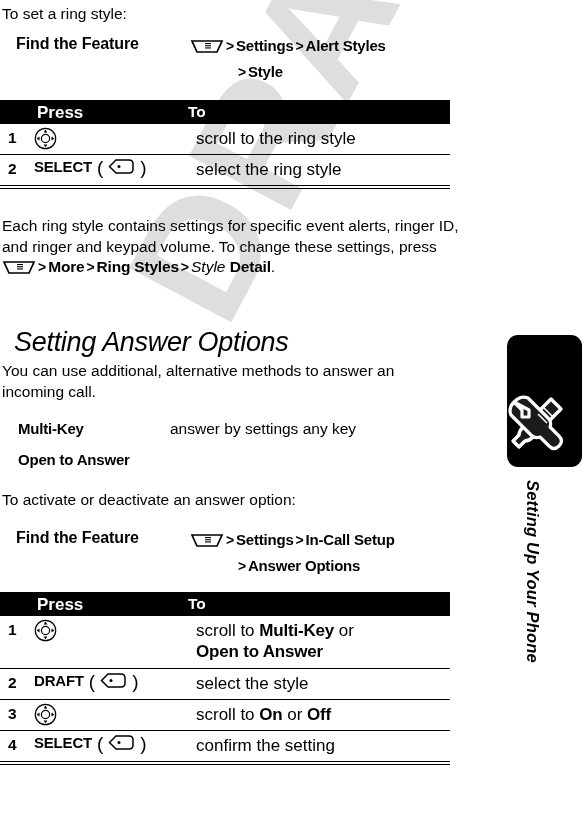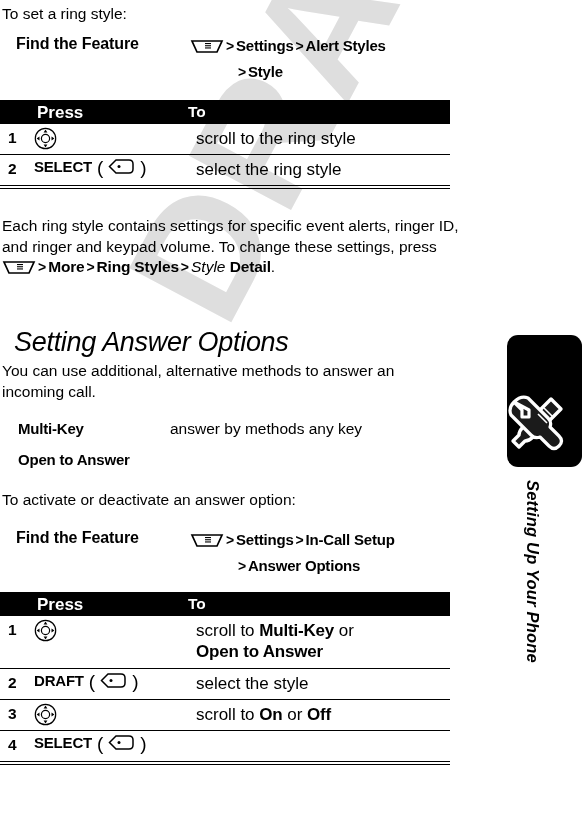--- a/index.html
+++ b/index.html
@@ -270,21 +270,21 @@
         <rect x="15" y="8.4" width="6" height="1.1" fill="#000"></rect>
       </svg><span class="gt">&gt;</span><b style="font-family:&quot;Liberation Sans Narrow&quot;,&quot;Liberation Sans&quot;,sans-serif;letter-spacing:-0.2px;">More</b><span class="gt">&gt;</span><b style="font-family:&quot;Liberation Sans Narrow&quot;,&quot;Liberation Sans&quot;,sans-serif;letter-spacing:-0.2px;">Ring Styles</b><span class="gt">&gt;</span><i>Style</i> <b style="font-family:&quot;Liberation Sans Narrow&quot;,&quot;Liberation Sans&quot;,sans-serif;letter-spacing:-0.2px;">Detail</b><span>.</span></p>
 
     <h2 class="heading">Setting Answer Options</h2>
 
     <p class="body-text para-2">You can use additional, alternative methods to answer an incoming call.</p>
 
     <div class="deflist">
       <div class="defrow">
         <span class="defterm">Multi-Key</span>
-        <span class="defdesc">answer by methods any key</span>
+        <span class="defdesc">answer by settings any key</span>
       </div>
       <div class="defrow">
         <span class="defterm">Open to Answer</span>
       </div>
     </div>
 
     <p class="body-text para-3">To activate or deactivate an answer option:</p>
 
     <div class="fbox fbox-2">
       <div class="flabel">Find the Feature</div>
@@ -355,20 +355,21 @@
         <span class="num">4</span>
         <span class="press-cell">
           <span class="klabel">SELECT</span>
           <span class="paren">(</span>
           <svg class="icon-soft" viewBox="0 0 27 17">
             <path d="M1.5 8.5 L8 2 L21 2 Q25 2 25 6 L25 11 Q25 15 21 15 L8 15 Z" fill="none" stroke="#000" stroke-width="1.5"></path>
             <circle cx="11" cy="8.5" r="1.5" fill="#000"></circle>
           </svg>
           <span class="paren">)</span>
         </span>
+        <span class="to-cell">confirm the setting</span>
       </div>
       <div class="tfoot-rule"></div>
     </div>
 
   </div>
 
   <div class="sidebar">
     <div class="tab-black">
       <svg class="tab-icon" viewBox="0 0 62 62">
         <g stroke="#ffffff" stroke-width="3.4" stroke-linejoin="round" stroke-linecap="round" fill="#1b1b1b">

